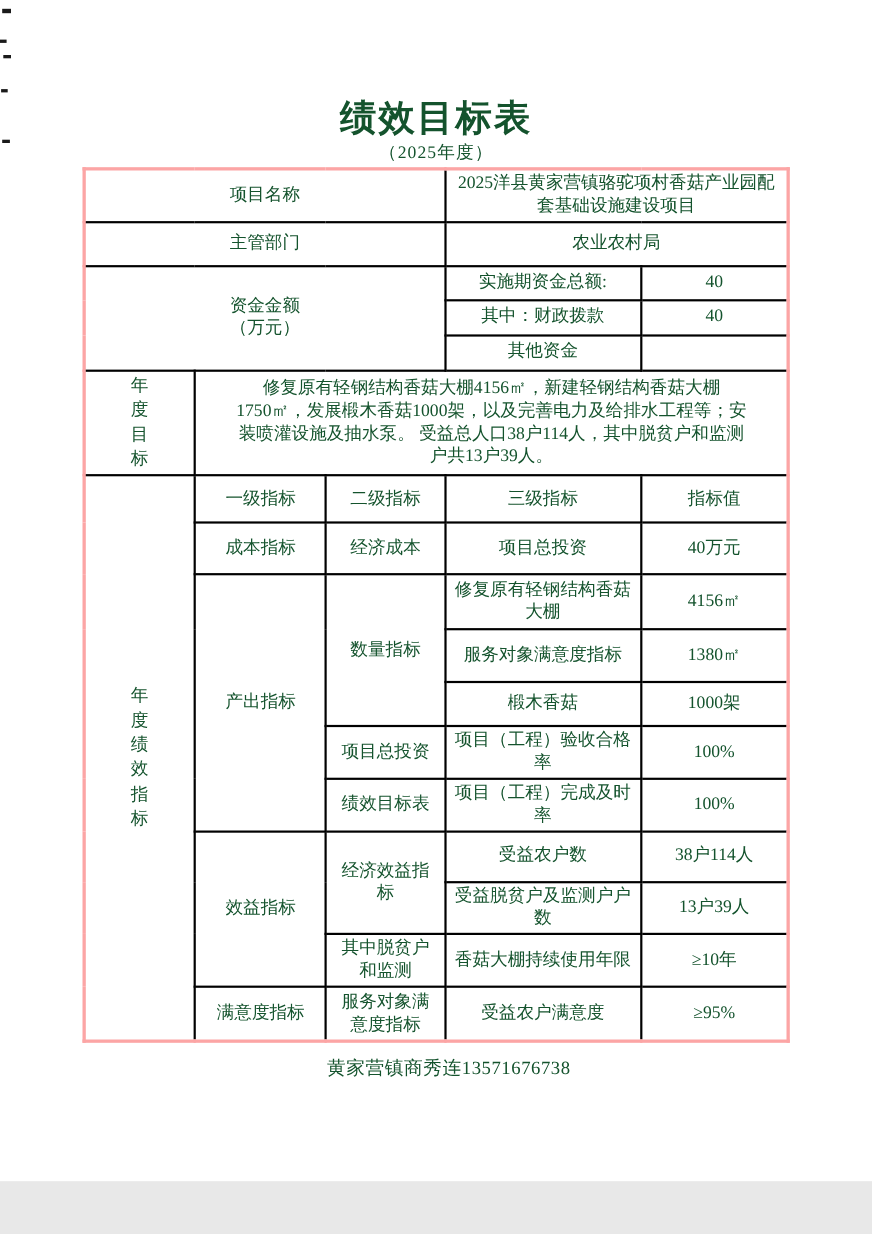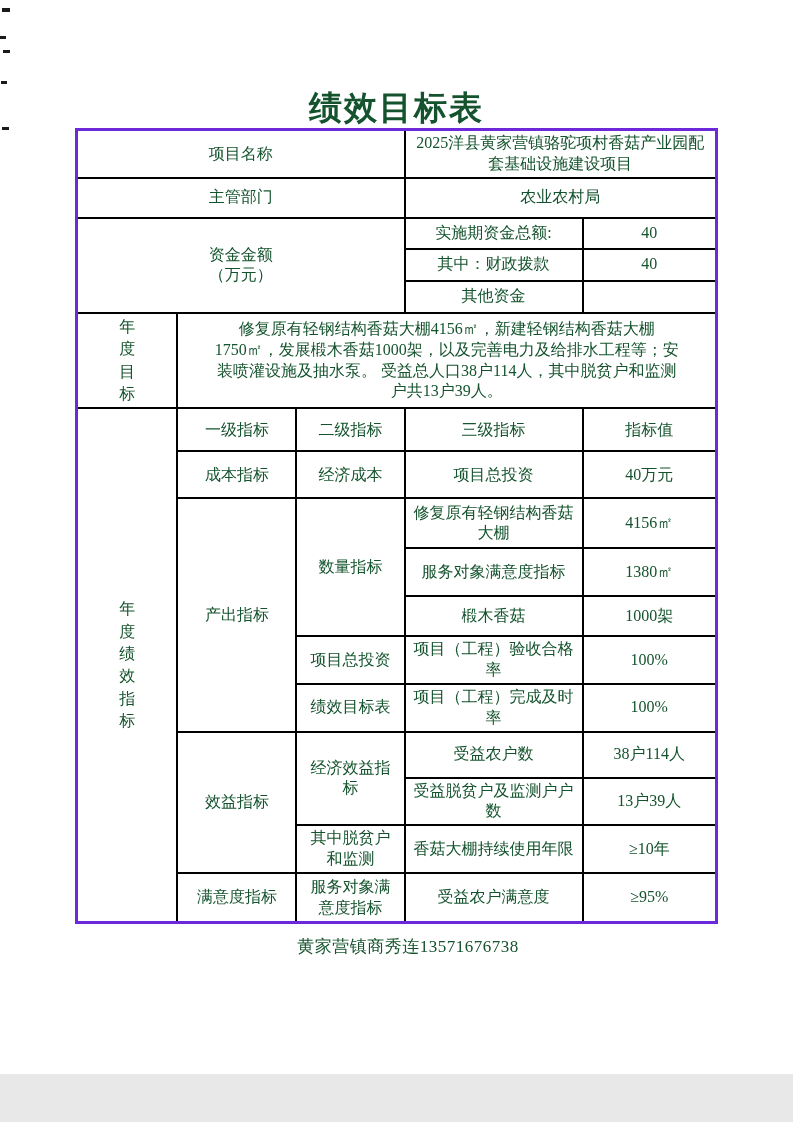--- a/index.html
+++ b/index.html
@@ -27,21 +27,21 @@
     font-size: 16px;
     margin-top: 3px;
     letter-spacing: 1px;
   }
   table.perf {
     width: 640px;
     margin: 2px auto 0 auto;
     border-collapse: collapse;
     table-layout: fixed;
     font-size: 16px;
-    border: 3px solid #6d28d9;
+    border: 3px solid #fca5a5;
   }
   table.perf td {
     border: 2px solid #000;
     text-align: center;
     vertical-align: middle;
     padding: 2px 6px;
     line-height: 1.3;
     overflow: hidden;
     word-break: break-all;
   }
@@ -51,21 +51,21 @@
     white-space: pre-wrap;
     padding: 3px 8px;
     line-height: 1.3;
   }
   td.name-val { padding: 2px 11px; }
   .vtext {
     display: inline-block;
     width: 1.05em;
     line-height: 1.4;
     word-break: break-all;
-    text-align: center;
+    text-align: left;
   }
   .doc-footer {
     text-align: center;
     margin-top: 11px;
     font-size: 17px;
     letter-spacing: 0.5px;
     padding-left: 23px;
   }
 </style>
 </head>
@@ -73,20 +73,21 @@
 
 <div class="page">
 
   <div class="speck" style="left:2px;top:8px;width:8px;height:4px;"></div>
   <div class="speck" style="left:0px;top:36px;width:6px;height:3px;"></div>
   <div class="speck" style="left:3px;top:50px;width:7px;height:3px;"></div>
   <div class="speck" style="left:1px;top:81px;width:6px;height:3px;"></div>
   <div class="speck" style="left:2px;top:127px;width:7px;height:3px;"></div>
 
   <div class="doc-title">绩效目标表</div>
+  <div class="doc-subtitle">（2025年度）</div>
 
   <table class="perf">
     <colgroup>
       <col style="width:101px">
       <col style="width:119px">
       <col style="width:108px">
       <col style="width:178px">
       <col style="width:134px">
     </colgroup>
 

